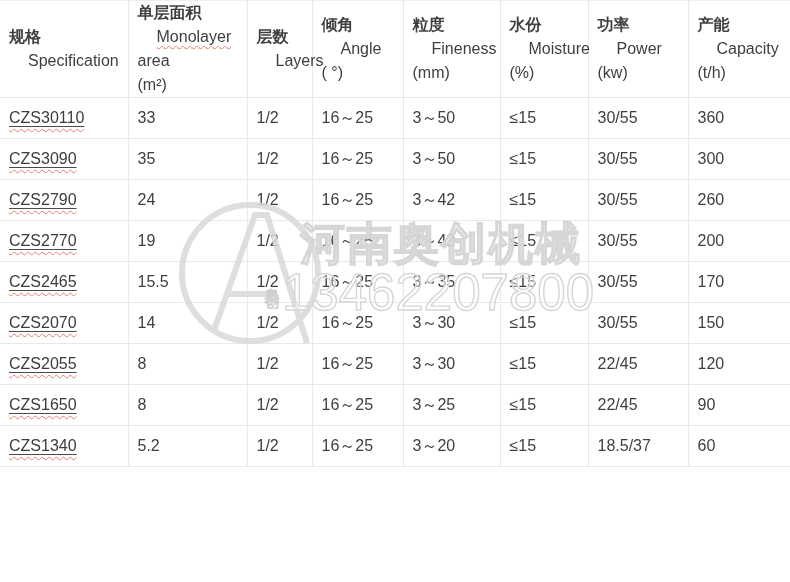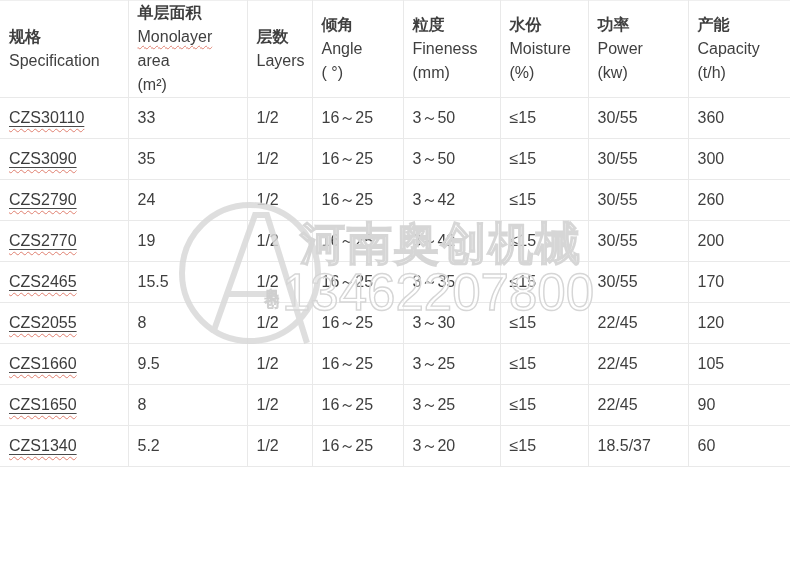--- a/index.html
+++ b/index.html
@@ -26,21 +26,21 @@
     text-align:left;vertical-align:middle;
     font-size:16px;font-weight:normal;
     padding:0 4px 0 9px;
   }
   th:last-child,td:last-child{border-right:none;}
   thead tr{height:91px;}
   tbody tr{height:41px;}
 
   .h-zh{font-weight:bold;line-height:24px;}
   .h-en,.h-unit{line-height:24px;}
-  .h-wavy{text-decoration:underline wavy var(--wavy);text-decoration-thickness:1px;text-underline-offset:3px;}
+  .h-wavy{text-decoration:underline wavy var(--wavy);text-decoration-thickness:1px;text-underline-offset:3px;margin-left:19px;}
 
   .u-solid{
     color:#3c3c3c;cursor:pointer;
     text-decoration:underline;text-decoration-color:#4a4a4a;
     text-decoration-thickness:1px;text-underline-offset:3px;
   }
   .u-wavy{
     text-decoration:underline wavy var(--wavy);
     text-decoration-thickness:1px;text-underline-offset:5px;
   }
@@ -172,38 +172,38 @@
           <td><span class="u-solid"><span class="u-wavy">CZS2465</span></span></td>
           <td>15.5</td>
           <td>1/2</td>
           <td>16～25</td>
           <td>3～35</td>
           <td>≤15</td>
           <td>30/55</td>
           <td>170</td>
         </tr>
         <tr>
+          <td><span class="u-solid"><span class="u-wavy">CZS2070</span></span></td>
+          <td>14</td>
+          <td>1/2</td>
+          <td>16～25</td>
+          <td>3～30</td>
+          <td>≤15</td>
+          <td>30/55</td>
+          <td>150</td>
+        </tr>
+        <tr>
           <td><span class="u-solid"><span class="u-wavy">CZS2055</span></span></td>
           <td>8</td>
           <td>1/2</td>
           <td>16～25</td>
           <td>3～30</td>
           <td>≤15</td>
           <td>22/45</td>
           <td>120</td>
-        </tr>
-        <tr>
-          <td><span class="u-solid"><span class="u-wavy">CZS1660</span></span></td>
-          <td>9.5</td>
-          <td>1/2</td>
-          <td>16～25</td>
-          <td>3～25</td>
-          <td>≤15</td>
-          <td>22/45</td>
-          <td>105</td>
         </tr>
         <tr>
           <td><span class="u-solid"><span class="u-wavy">CZS1650</span></span></td>
           <td>8</td>
           <td>1/2</td>
           <td>16～25</td>
           <td>3～25</td>
           <td>≤15</td>
           <td>22/45</td>
           <td>90</td>

